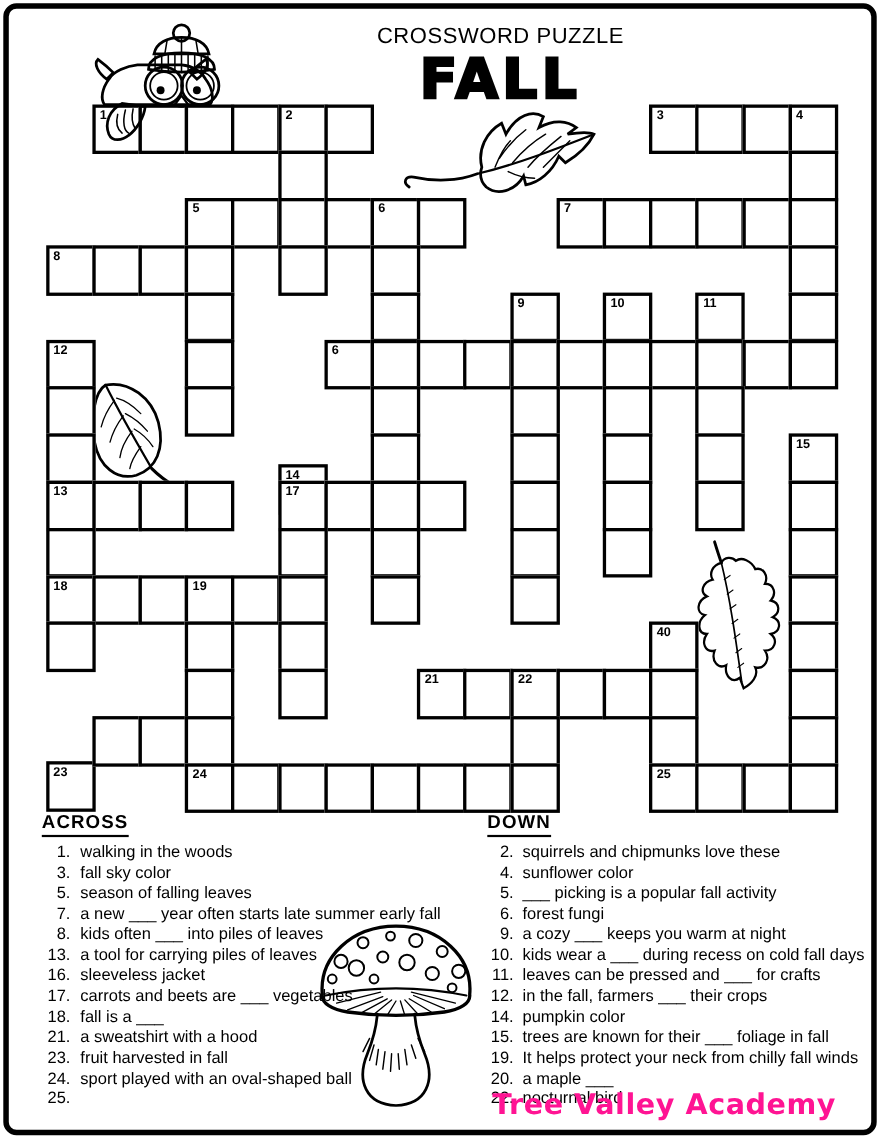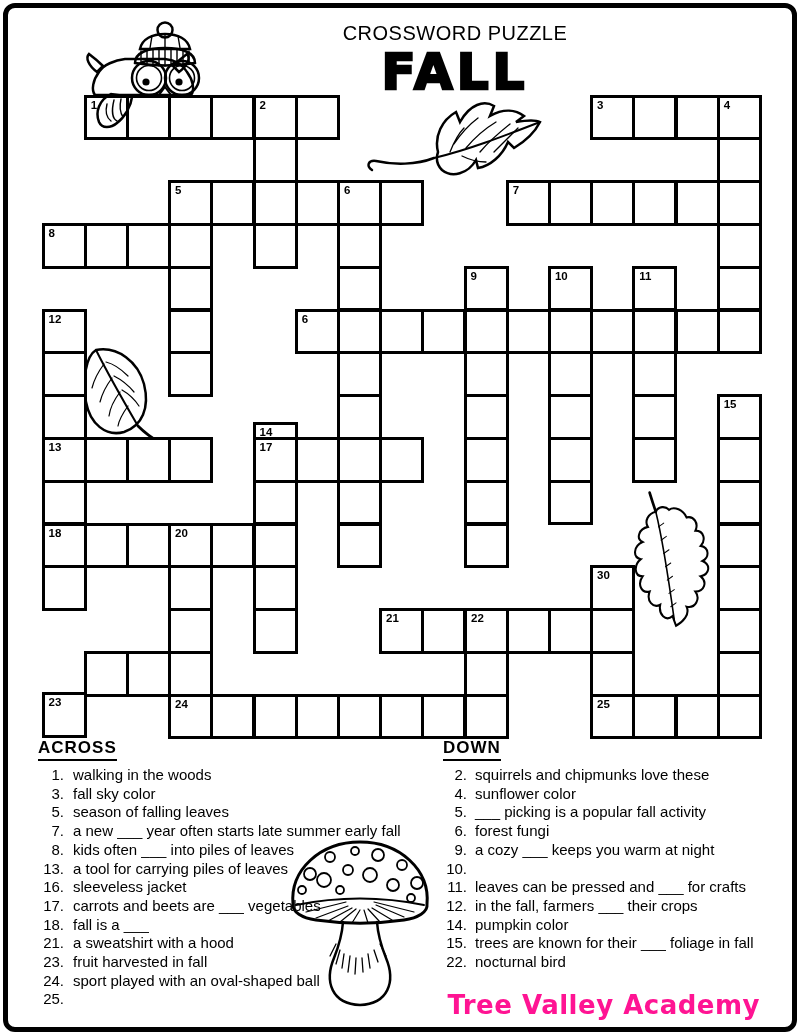--- a/index.html
+++ b/index.html
@@ -222,32 +222,32 @@
       <div class="cell" style="left: 336.9px; top: 479.7px;"></div>
       <div class="cell" style="left: 463.5px; top: 479.7px;"></div>
       <div class="cell" style="left: 547.9px; top: 479.7px;"></div>
       <div class="cell" style="left: 716.7px; top: 479.7px;"></div>
       <div class="cell" style="left: 41.5px; top: 522.5px;">
         <span class="cellnum">18</span>
       </div>
       <div class="cell" style="left: 83.7px; top: 522.5px;"></div>
       <div class="cell" style="left: 125.9px; top: 522.5px;"></div>
       <div class="cell" style="left: 168.1px; top: 522.5px;">
-        <span class="cellnum">20</span>
+        <span class="cellnum">19</span>
       </div>
       <div class="cell" style="left: 210.3px; top: 522.5px;"></div>
       <div class="cell" style="left: 252.5px; top: 522.5px;"></div>
       <div class="cell" style="left: 336.9px; top: 522.5px;"></div>
       <div class="cell" style="left: 463.5px; top: 522.5px;"></div>
       <div class="cell" style="left: 716.7px; top: 522.5px;"></div>
       <div class="cell" style="left: 41.5px; top: 565.3px;"></div>
       <div class="cell" style="left: 168.1px; top: 565.3px;"></div>
       <div class="cell" style="left: 252.5px; top: 565.3px;"></div>
       <div class="cell" style="left: 590.1px; top: 565.3px;">
-        <span class="cellnum">30</span>
+        <span class="cellnum">40</span>
       </div>
       <div class="cell" style="left: 716.7px; top: 565.3px;"></div>
       <div class="cell" style="left: 168.1px; top: 608.1px;"></div>
       <div class="cell" style="left: 252.5px; top: 608.1px;"></div>
       <div class="cell" style="left: 379.1px; top: 608.1px;">
         <span class="cellnum">21</span>
       </div>
       <div class="cell" style="left: 421.3px; top: 608.1px;"></div>
       <div class="cell" style="left: 464px; top: 608.1px;">
         <span class="cellnum">22</span>
@@ -357,38 +357,47 @@
         <div class="clue">
           <span class="cnum">6.</span>
           <span class="ctext">forest fungi</span>
         </div>
         <div class="clue">
           <span class="cnum">9.</span>
           <span class="ctext">a cozy ___ keeps you warm at night</span>
         </div>
         <div class="clue">
           <span class="cnum">10.</span>
+          <span class="ctext">kids wear a ___ during recess on cold fall days</span>
         </div>
         <div class="clue">
           <span class="cnum">11.</span>
           <span class="ctext">leaves can be pressed and ___ for crafts</span>
         </div>
         <div class="clue">
           <span class="cnum">12.</span>
           <span class="ctext">in the fall, farmers ___ their crops</span>
         </div>
         <div class="clue">
           <span class="cnum">14.</span>
           <span class="ctext">pumpkin color</span>
         </div>
         <div class="clue">
           <span class="cnum">15.</span>
           <span class="ctext">trees are known for their ___ foliage in fall</span>
         </div>
         <div class="clue">
+          <span class="cnum">19.</span>
+          <span class="ctext">It helps protect your neck from chilly fall winds</span>
+        </div>
+        <div class="clue">
+          <span class="cnum">20.</span>
+          <span class="ctext">a maple ___</span>
+        </div>
+        <div class="clue">
           <span class="cnum">22.</span>
           <span class="ctext">nocturnal bird</span>
         </div>
       </div>
   </div>
 
   <div id="footer" style="color: rgb(255, 20, 147);">Tree Valley Academy</div>
 </div>
 
 </body></html>

